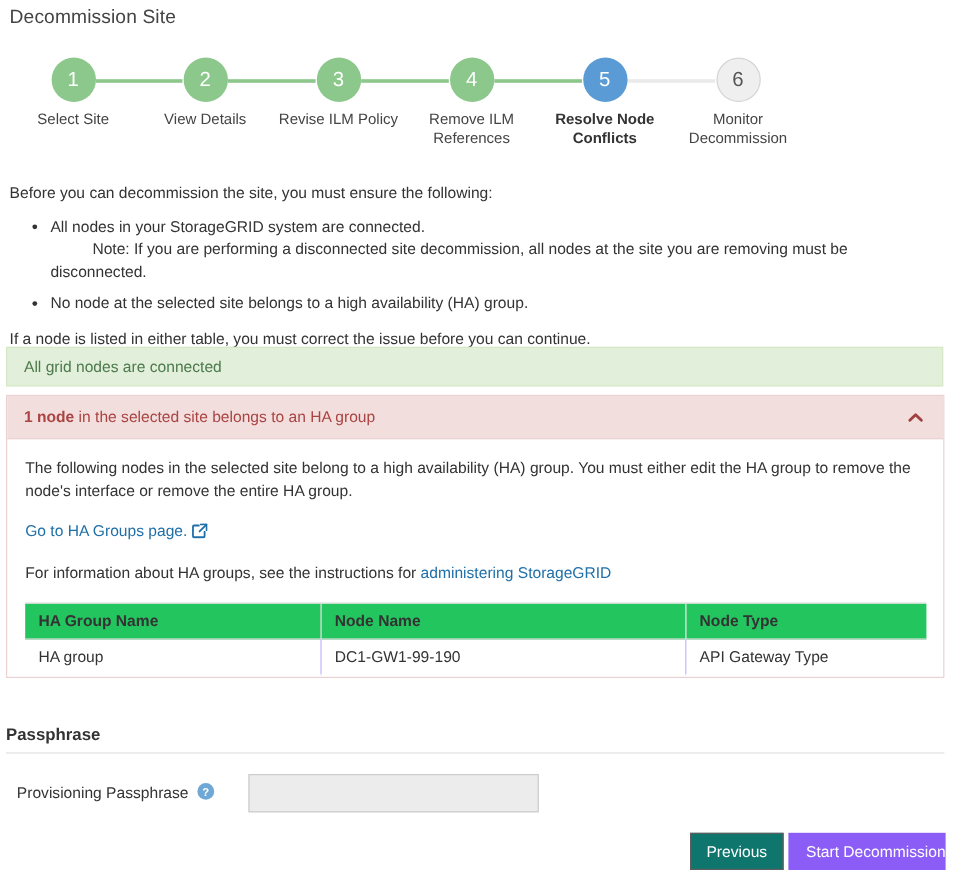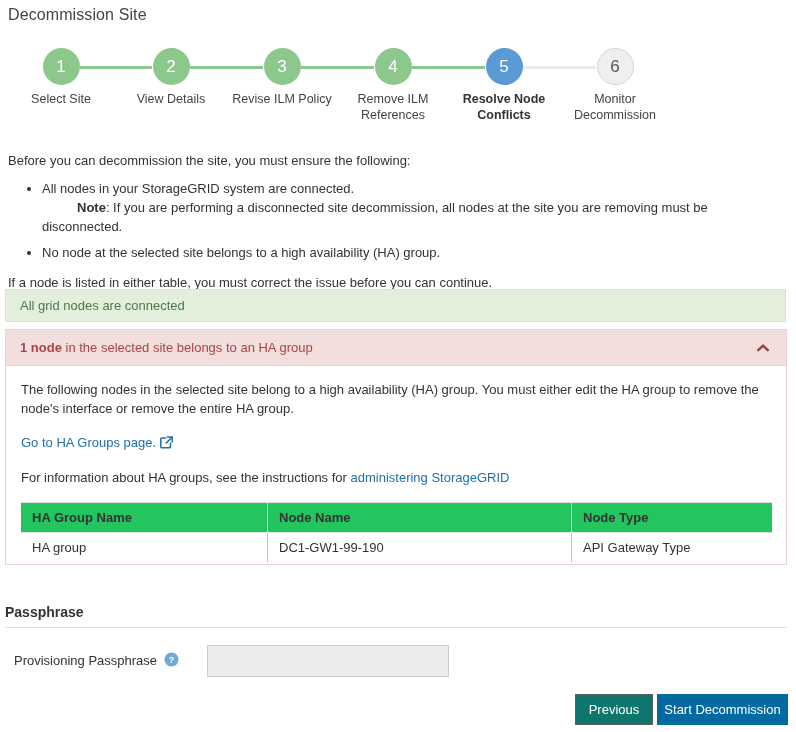--- a/index.html
+++ b/index.html
@@ -99,21 +99,21 @@
   .intro ul {
     margin: 9px 0 9px 0;
     padding-left: 34px;
     list-style: disc;
   }
   .intro li {
     margin-bottom: 7px;
     line-height: 19px;
   }
   .intro li:last-child { margin-bottom: 0; }
-  .note-label { font-weight: bold; padding-left: 35px; }
+  .note-label { font-weight: normal; padding-left: 35px; }
   .closing { margin-top: 11px; display: block; }
 
   
   .banner-success {
     position: absolute;
     left: 5px;
     top: 289px;
     width: 781px;
     height: 33px;
     box-sizing: border-box;
@@ -271,22 +271,23 @@
     left: 575px;
     top: 694px;
     width: 78px;
     background: #0f766e;
     border: 1px solid #5e5e5e;
   }
   .btn-start {
     left: 657px;
     top: 694px;
     width: 131px;
-    background: #0369a1;
+    background: #8b5cf6;
     cursor: default;
+    text-align: right;
   }
 </style>
 </head>
 <body>
 
 <div class="page-title">Decommission Site</div>
 
 <div class="stepper">
 
   <div class="connector" style="left:80px; width:72px;"></div>

